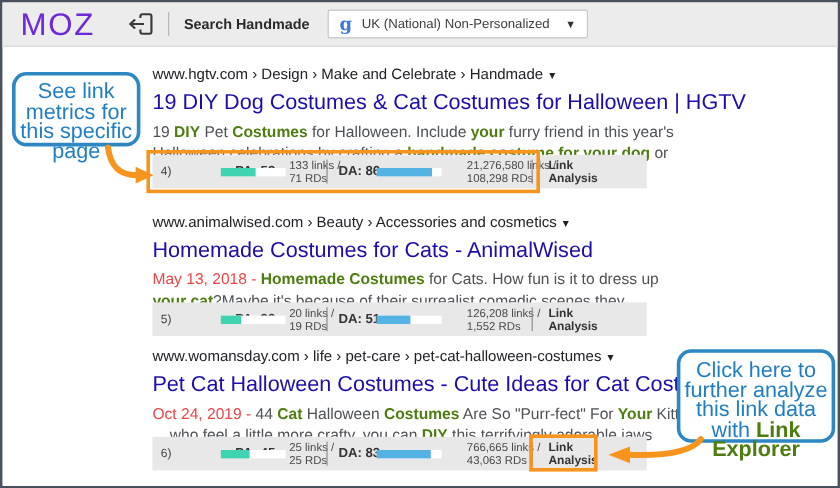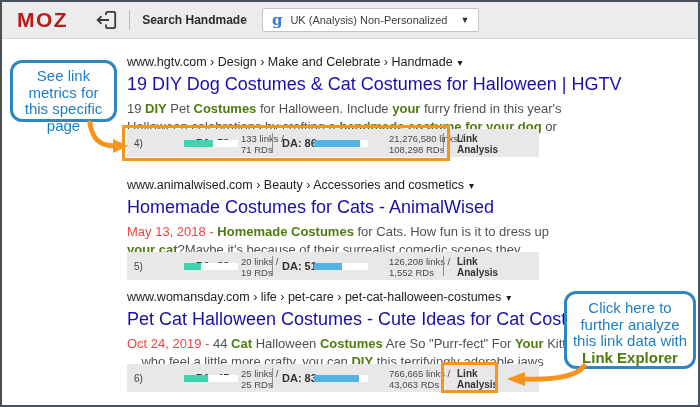--- a/index.html
+++ b/index.html
@@ -3,21 +3,21 @@
 <meta charset="utf-8">
 <style>
   * { margin:0; padding:0; box-sizing:border-box; }
   body { font-family:"Liberation Sans", sans-serif; background:#fff; }
   .frame { position:relative; width:700px; height:407px; border:2px solid #49525c;
            background:#fff; overflow:hidden; }
 
   
   .topbar { height:37px; background:#ececec; border-bottom:1px solid #d6d6d6;
             display:flex; align-items:center; padding-left:15px; }
-  .moz-logo { font-size:21px; font-weight:700; color:#b91c1c; letter-spacing:1.5px; }
+  .moz-logo { font-size:26px; font-weight:400; color:#6d28d9; letter-spacing:1.5px; }
   .exit-icon { margin-left:27px; display:flex; align-items:center; }
   .tb-divider { width:1px; height:20px; background:#b9b9b9; margin:0 12px; }
   .sp-label { font-size:12px; font-weight:bold; color:#2b2b2b; }
   .profile-select { margin-left:15px; height:24px; background:#fff; border:1px solid #c6c6c6;
                     border-radius:2px; display:flex; align-items:center; padding:0 9px; cursor:pointer; }
   .g-glyph { font-family:"DejaVu Serif", serif; font-size:15px; font-weight:bold; color:#3b79dd; margin-right:8px; }
   .profile-value { font-size:11px; color:#3d3d3d; }
   .profile-caret { font-size:9px; color:#333; margin-left:13px; }
 
   
@@ -47,21 +47,21 @@
   .m-div.d1 { left:145px; } .m-div.d2 { left:316px; }
   .m-la { left:330px; top:4px; font-size:10px; font-weight:bold; color:#333;
           line-height:11px; cursor:pointer; }
 
   
   .hl-box-metrics { position:absolute; left:-5px; top:-4px; width:328px; height:36px;
                     border:3px solid #f7941e; pointer-events:none; }
   .hl-box-la { position:absolute; left:314px; top:-2px; width:57px; height:31px;
                border:3px solid #f7941e; pointer-events:none; }
   .callout { position:absolute; background:#fff; border:3px solid #2d87c3; border-radius:12px;
-             color:#1f7ec2; font-size:15px; line-height:16.5px; text-align:center; z-index:5; }
+             color:#1f7ec2; font-size:18px; line-height:16.5px; text-align:center; z-index:5; }
   #callout-left  { left:8px;  top:58px;  width:107px; height:62px; padding:5px 2px; }
   #callout-right { left:562px; top:289px; width:132px; height:78px; padding:6px 2px; }
   .arrow-layer { position:absolute; left:0; top:0; z-index:6; pointer-events:none; }
 </style>
 </head>
 <body>
 
 <div class="frame">
 
   <div class="topbar">
@@ -69,21 +69,21 @@
     <span class="exit-icon">
       <svg width="22" height="20" viewBox="0 0 22 20">
         <path d="M11 5 V3.5 a1.6 1.6 0 0 1 1.6-1.6 h6 a1.6 1.6 0 0 1 1.6 1.6 v13 a1.6 1.6 0 0 1 -1.6 1.6 h-6 a1.6 1.6 0 0 1 -1.6 -1.6 V14.5" fill="none" stroke="#3a3a3a" stroke-width="1.8"></path>
         <path d="M14 10 H3 M6.6 6.2 L2.6 10 L6.6 13.8" fill="none" stroke="#3a3a3a" stroke-width="1.8"></path>
       </svg>
     </span>
     <span class="tb-divider"></span>
     <span class="sp-label">Search Handmade</span>
     <div class="profile-select">
       <span class="g-glyph">g</span>
-      <span class="profile-value">UK (Analysis) Non-Personalized</span>
+      <span class="profile-value">UK (National) Non-Personalized</span>
       <span class="profile-caret">▼</span>
     </div>
   </div>
 
   <div class="result" id="result-1">
     <div class="crumb-row"><span>www.hgtv.com › Design › Make and Celebrate › Handmade</span><span class="crumb-caret">▾</span></div>
     <div class="r-title">19 DIY Dog Costumes &amp; Cat Costumes for Halloween | HGTV</div>
     <div class="r-desc"><span>19 </span><span class="seg-b">DIY</span><span> Pet </span><span class="seg-b">Costumes</span><span> for Halloween. Include </span><span class="seg-b">your</span><span> furry friend in this year's Halloween celebrations by crafting a </span><span class="seg-b">handmade costume for your dog</span><span> or </span></div>
     <div class="metrics">
       <span class="m-idx">4)</span>

